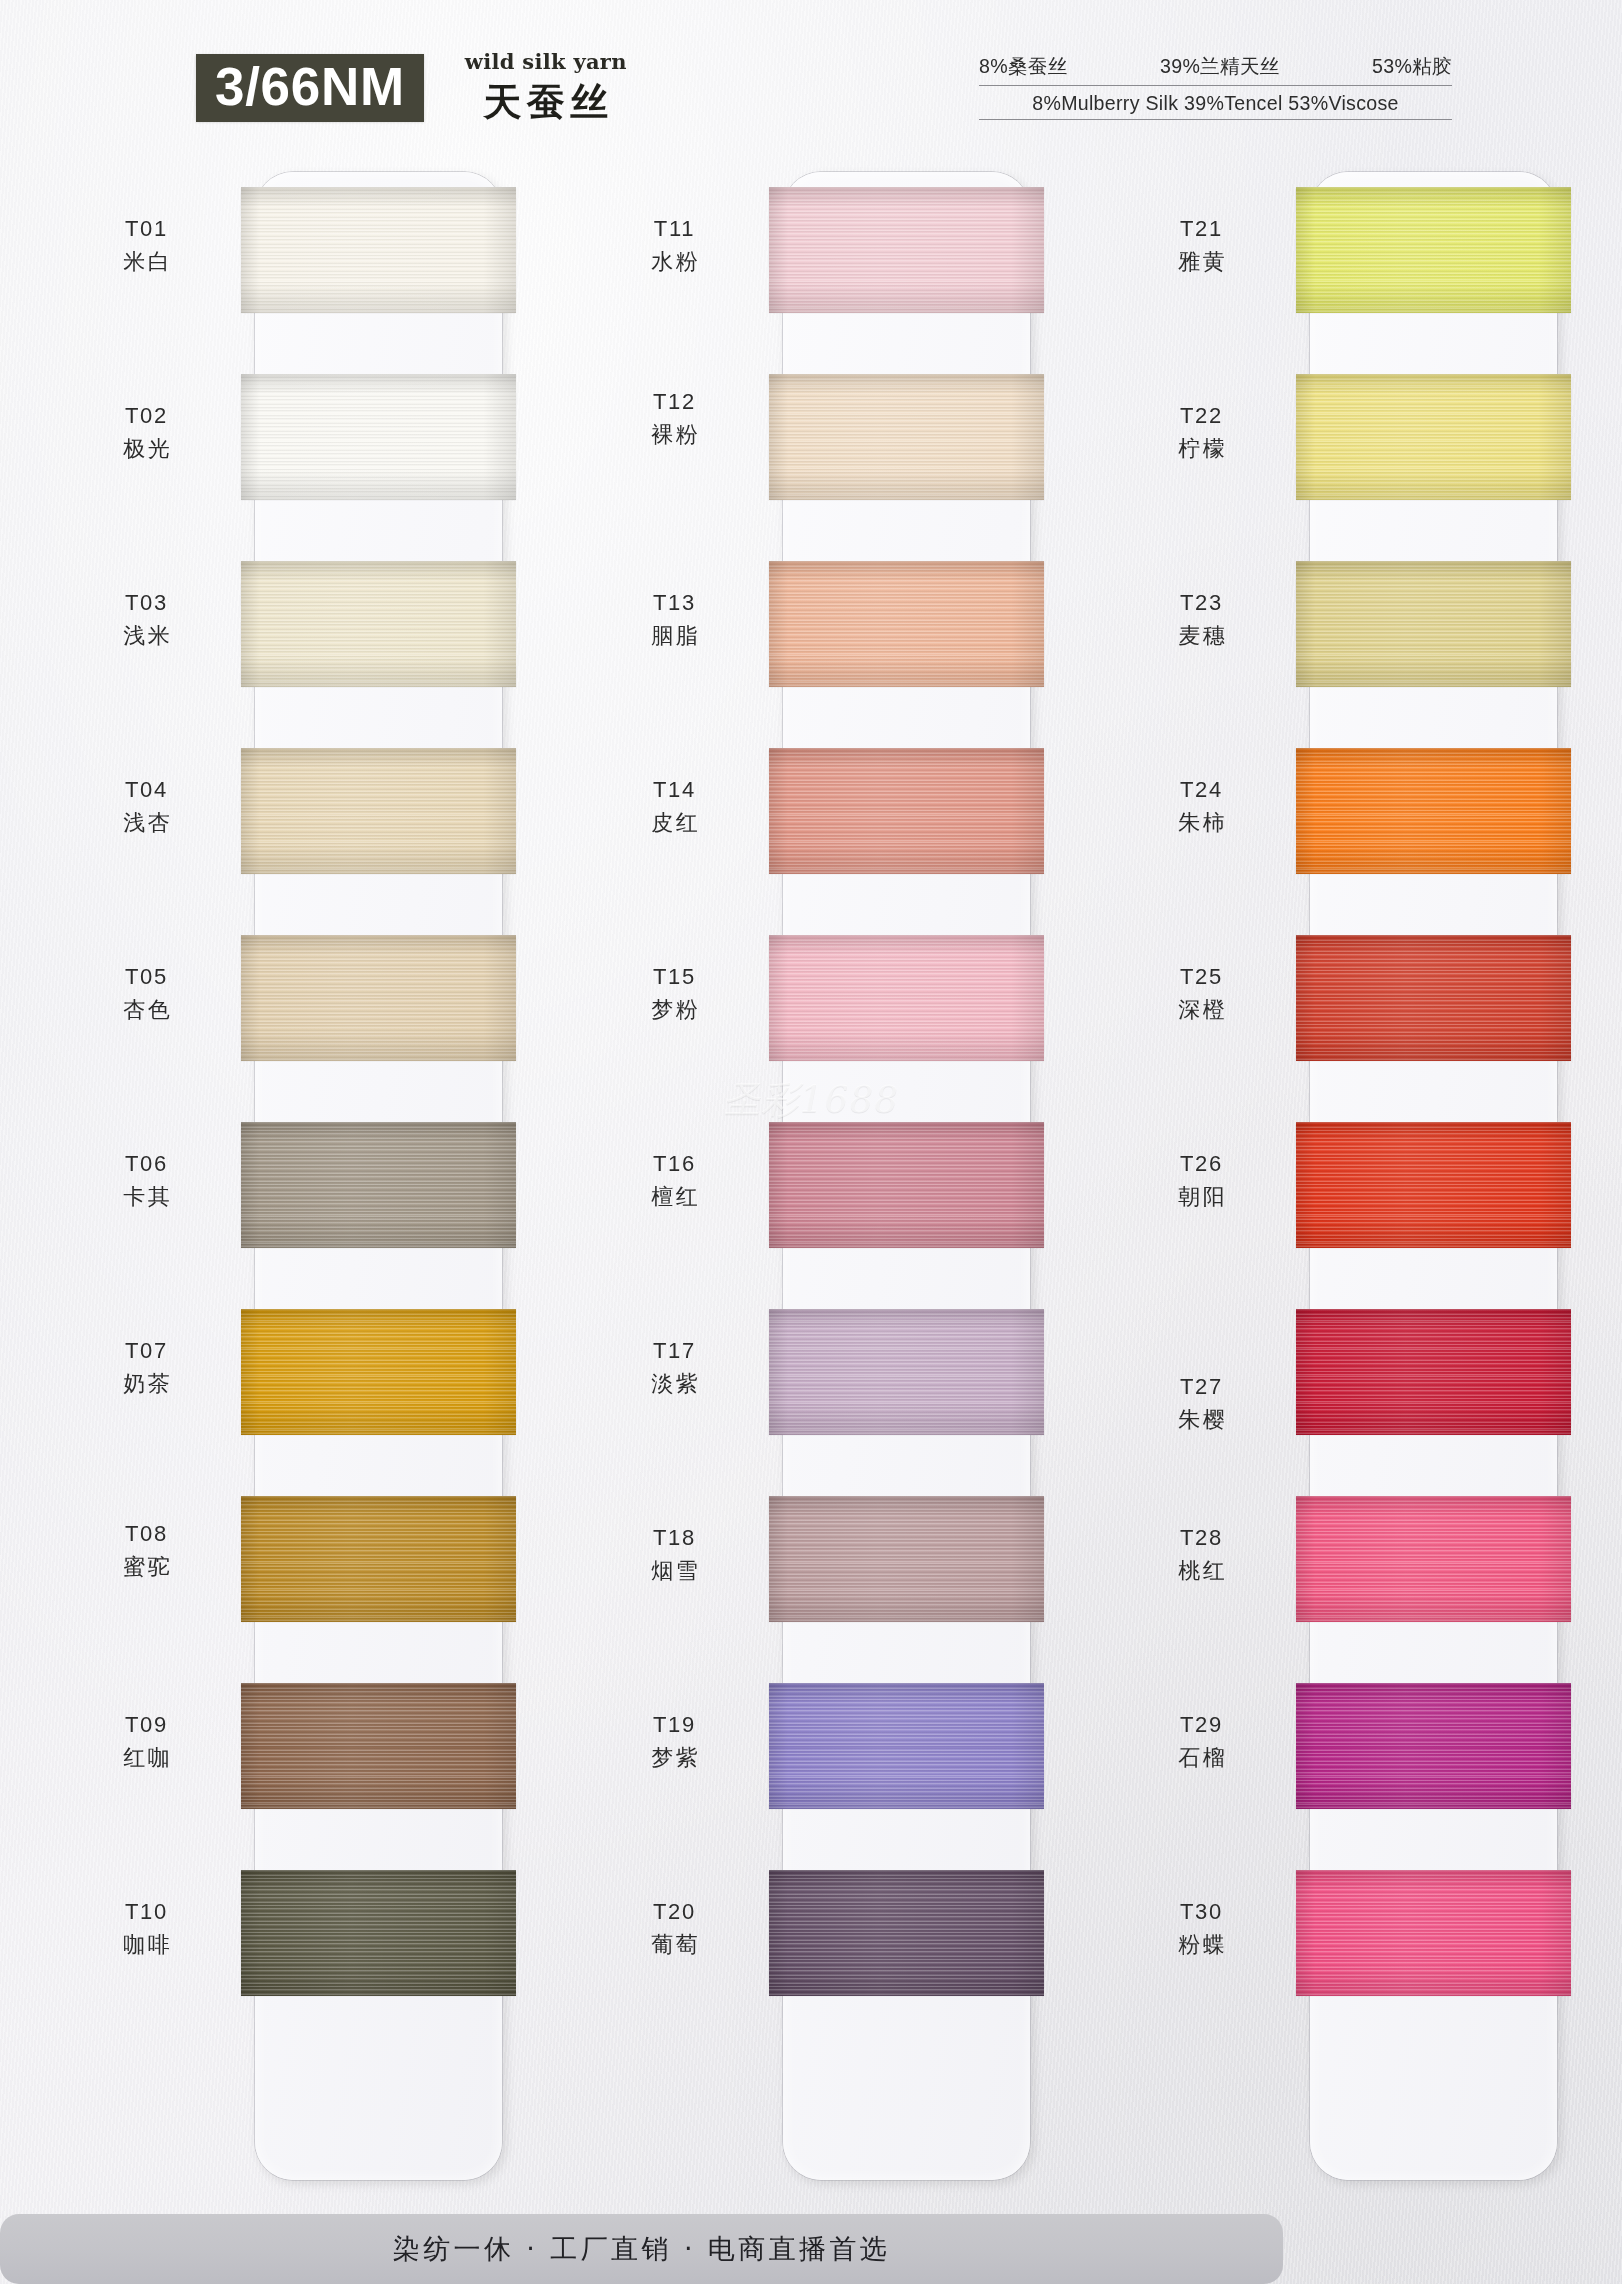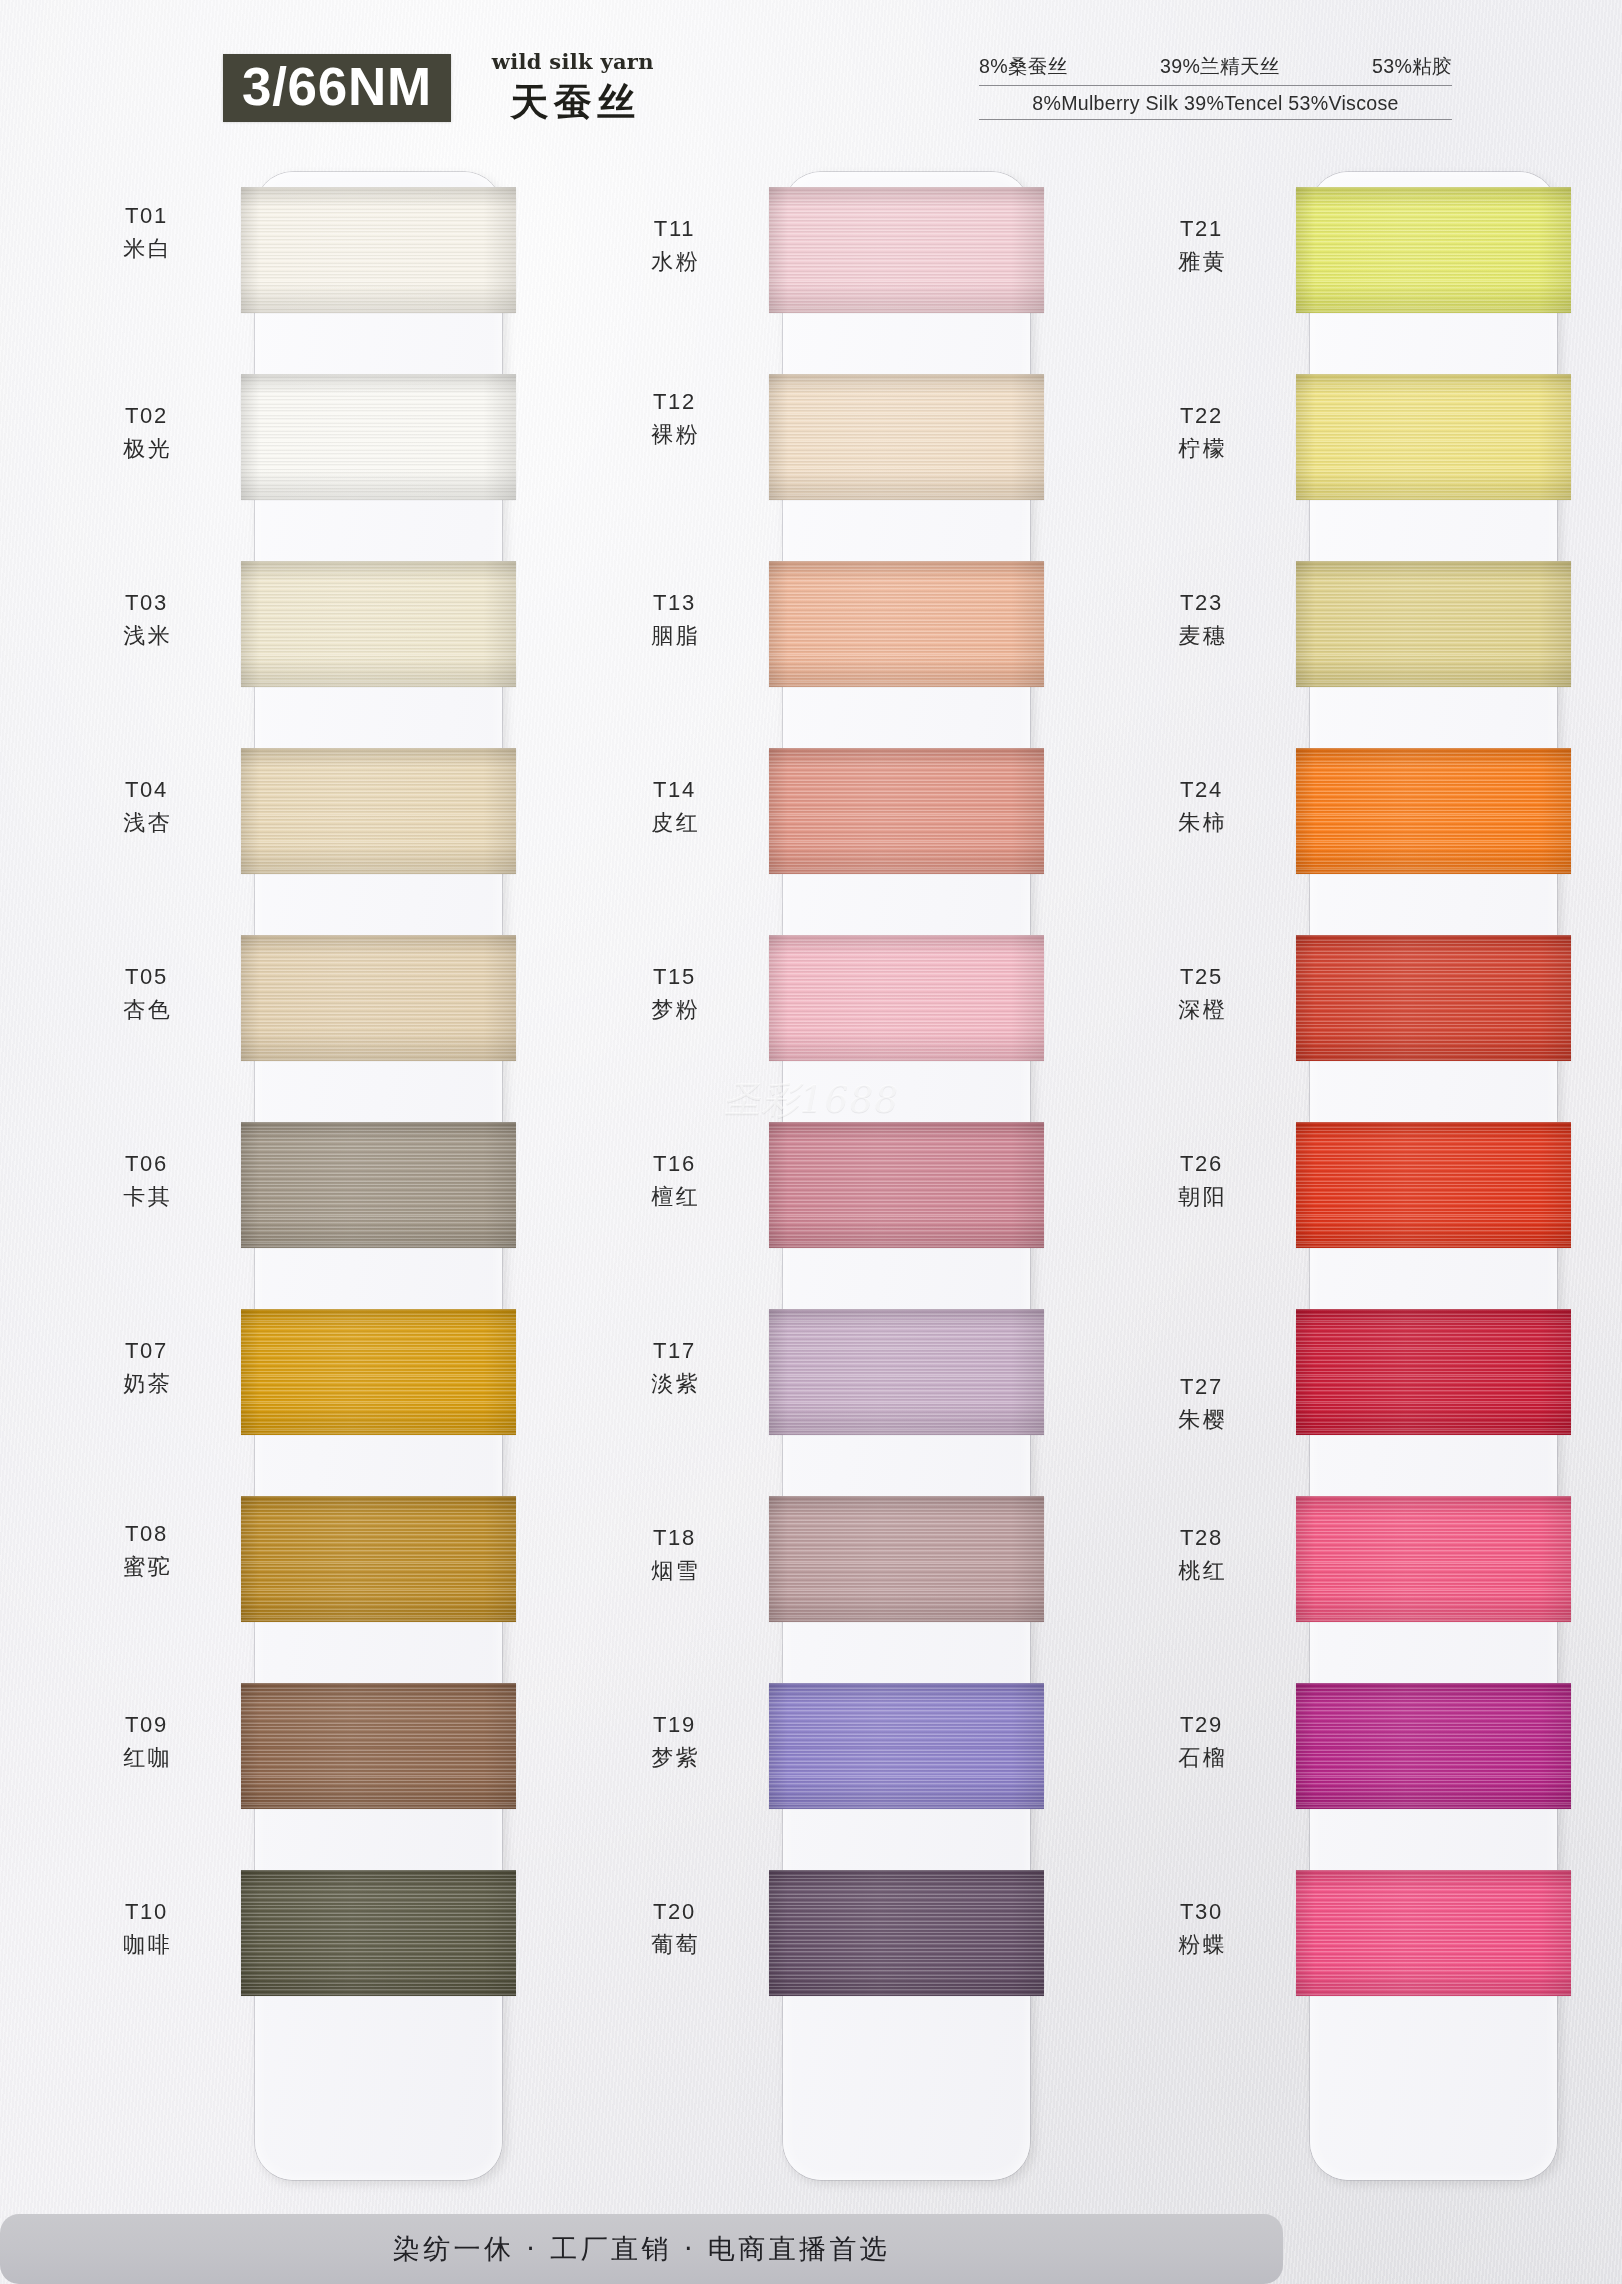--- a/index.html
+++ b/index.html
@@ -46,21 +46,20 @@
   .nm-badge {
     background: #454539;
     color: #ffffff;
     font-family: "Liberation Sans", sans-serif;
     font-weight: 700;
     font-size: 53px;
     letter-spacing: 0.7px;
     padding: 5.4px 19px 9.5px 19px;
     line-height: 1.0;
     box-shadow: 0 1.4px 2.7px rgba(0,0,0,0.18);
-    margin-left: 27px;
   }
   .brand-text {
     margin-left: 41px;
     display: flex;
     flex-direction: column;
     align-items: center;
     justify-content: center;
     color: #23231d;
   }
   .brand-en {
@@ -273,21 +272,21 @@
   </div>
 
   <div class="columns">
     <div class="column col-0">
       <div class="strip"></div>
     <div class="swatch" style="top: 19px; --c: #f7f3e9;">
           <div class="fill"></div>
           <div class="threads"></div>
           <div class="shade"></div>
         </div>
-        <div class="swatch-label" style="top: 34px;">
+        <div class="swatch-label" style="top: 47px;">
           <div class="swatch-code">T01</div>
           <div class="swatch-name">米白</div>
         </div>
         <div class="swatch" style="top: 206px; --c: #f9f8f3;">
           <div class="fill"></div>
           <div class="threads"></div>
           <div class="shade"></div>
         </div>
         <div class="swatch-label" style="top: 234px;">
           <div class="swatch-code">T02</div>

